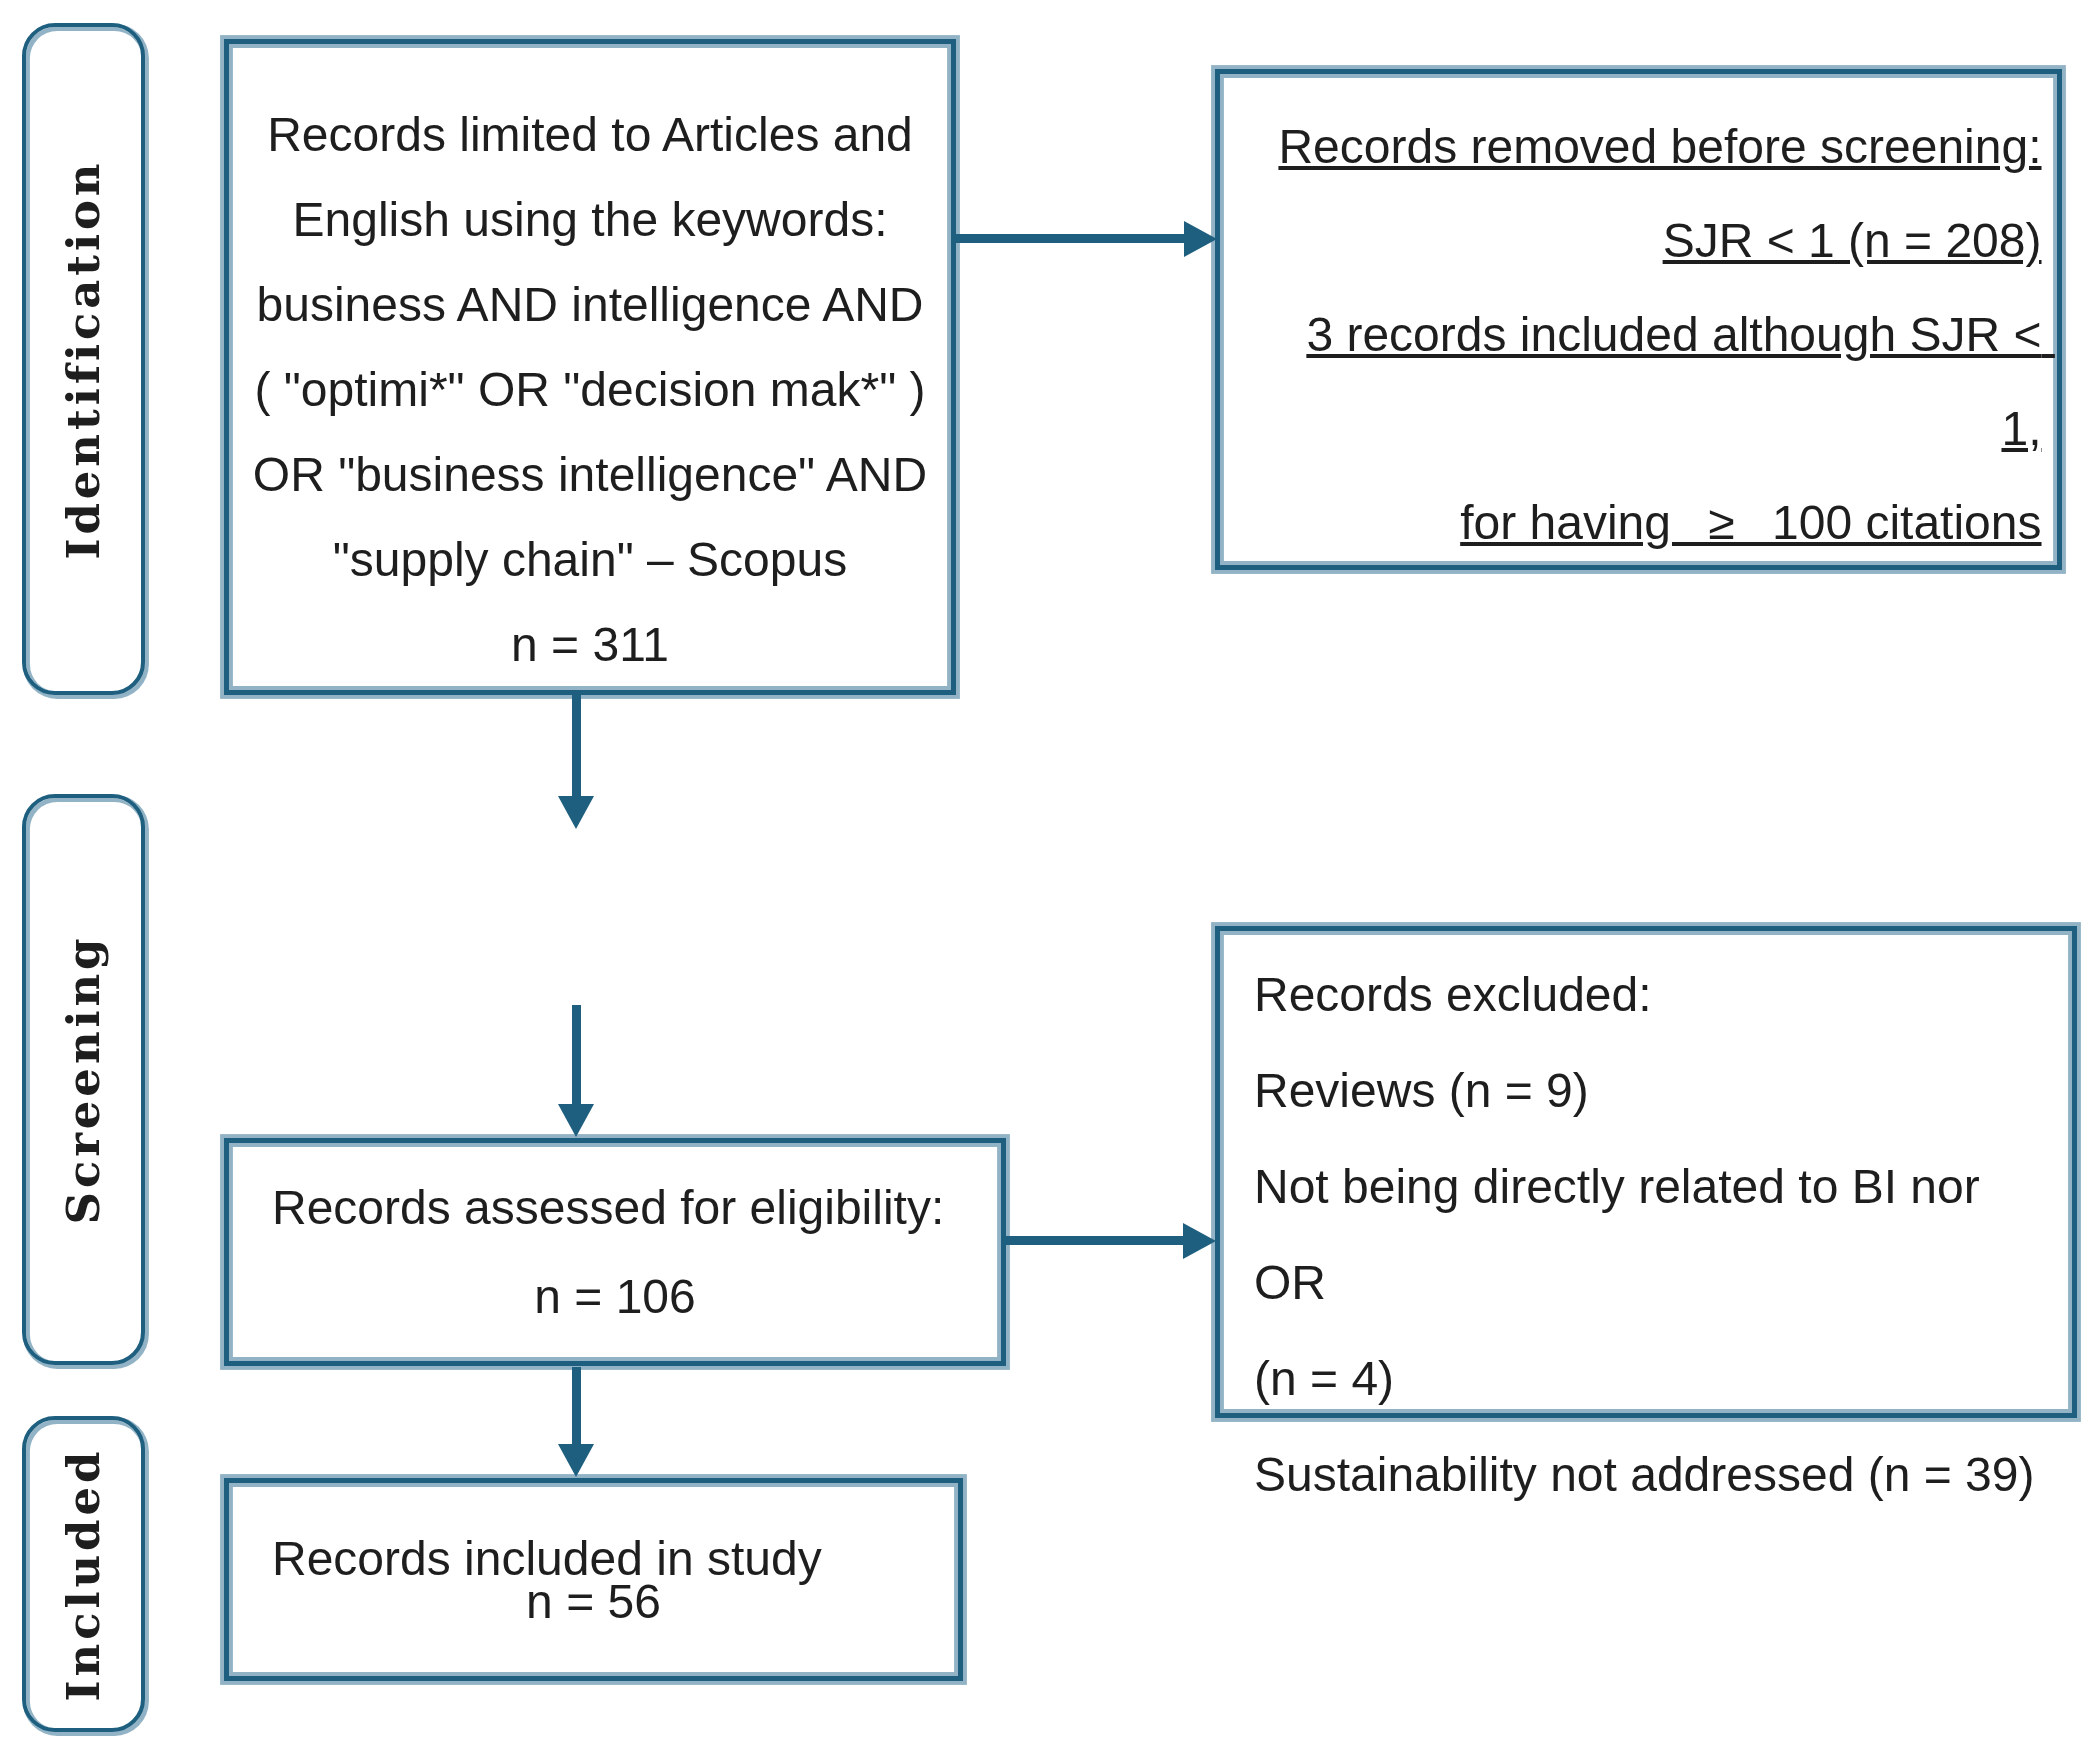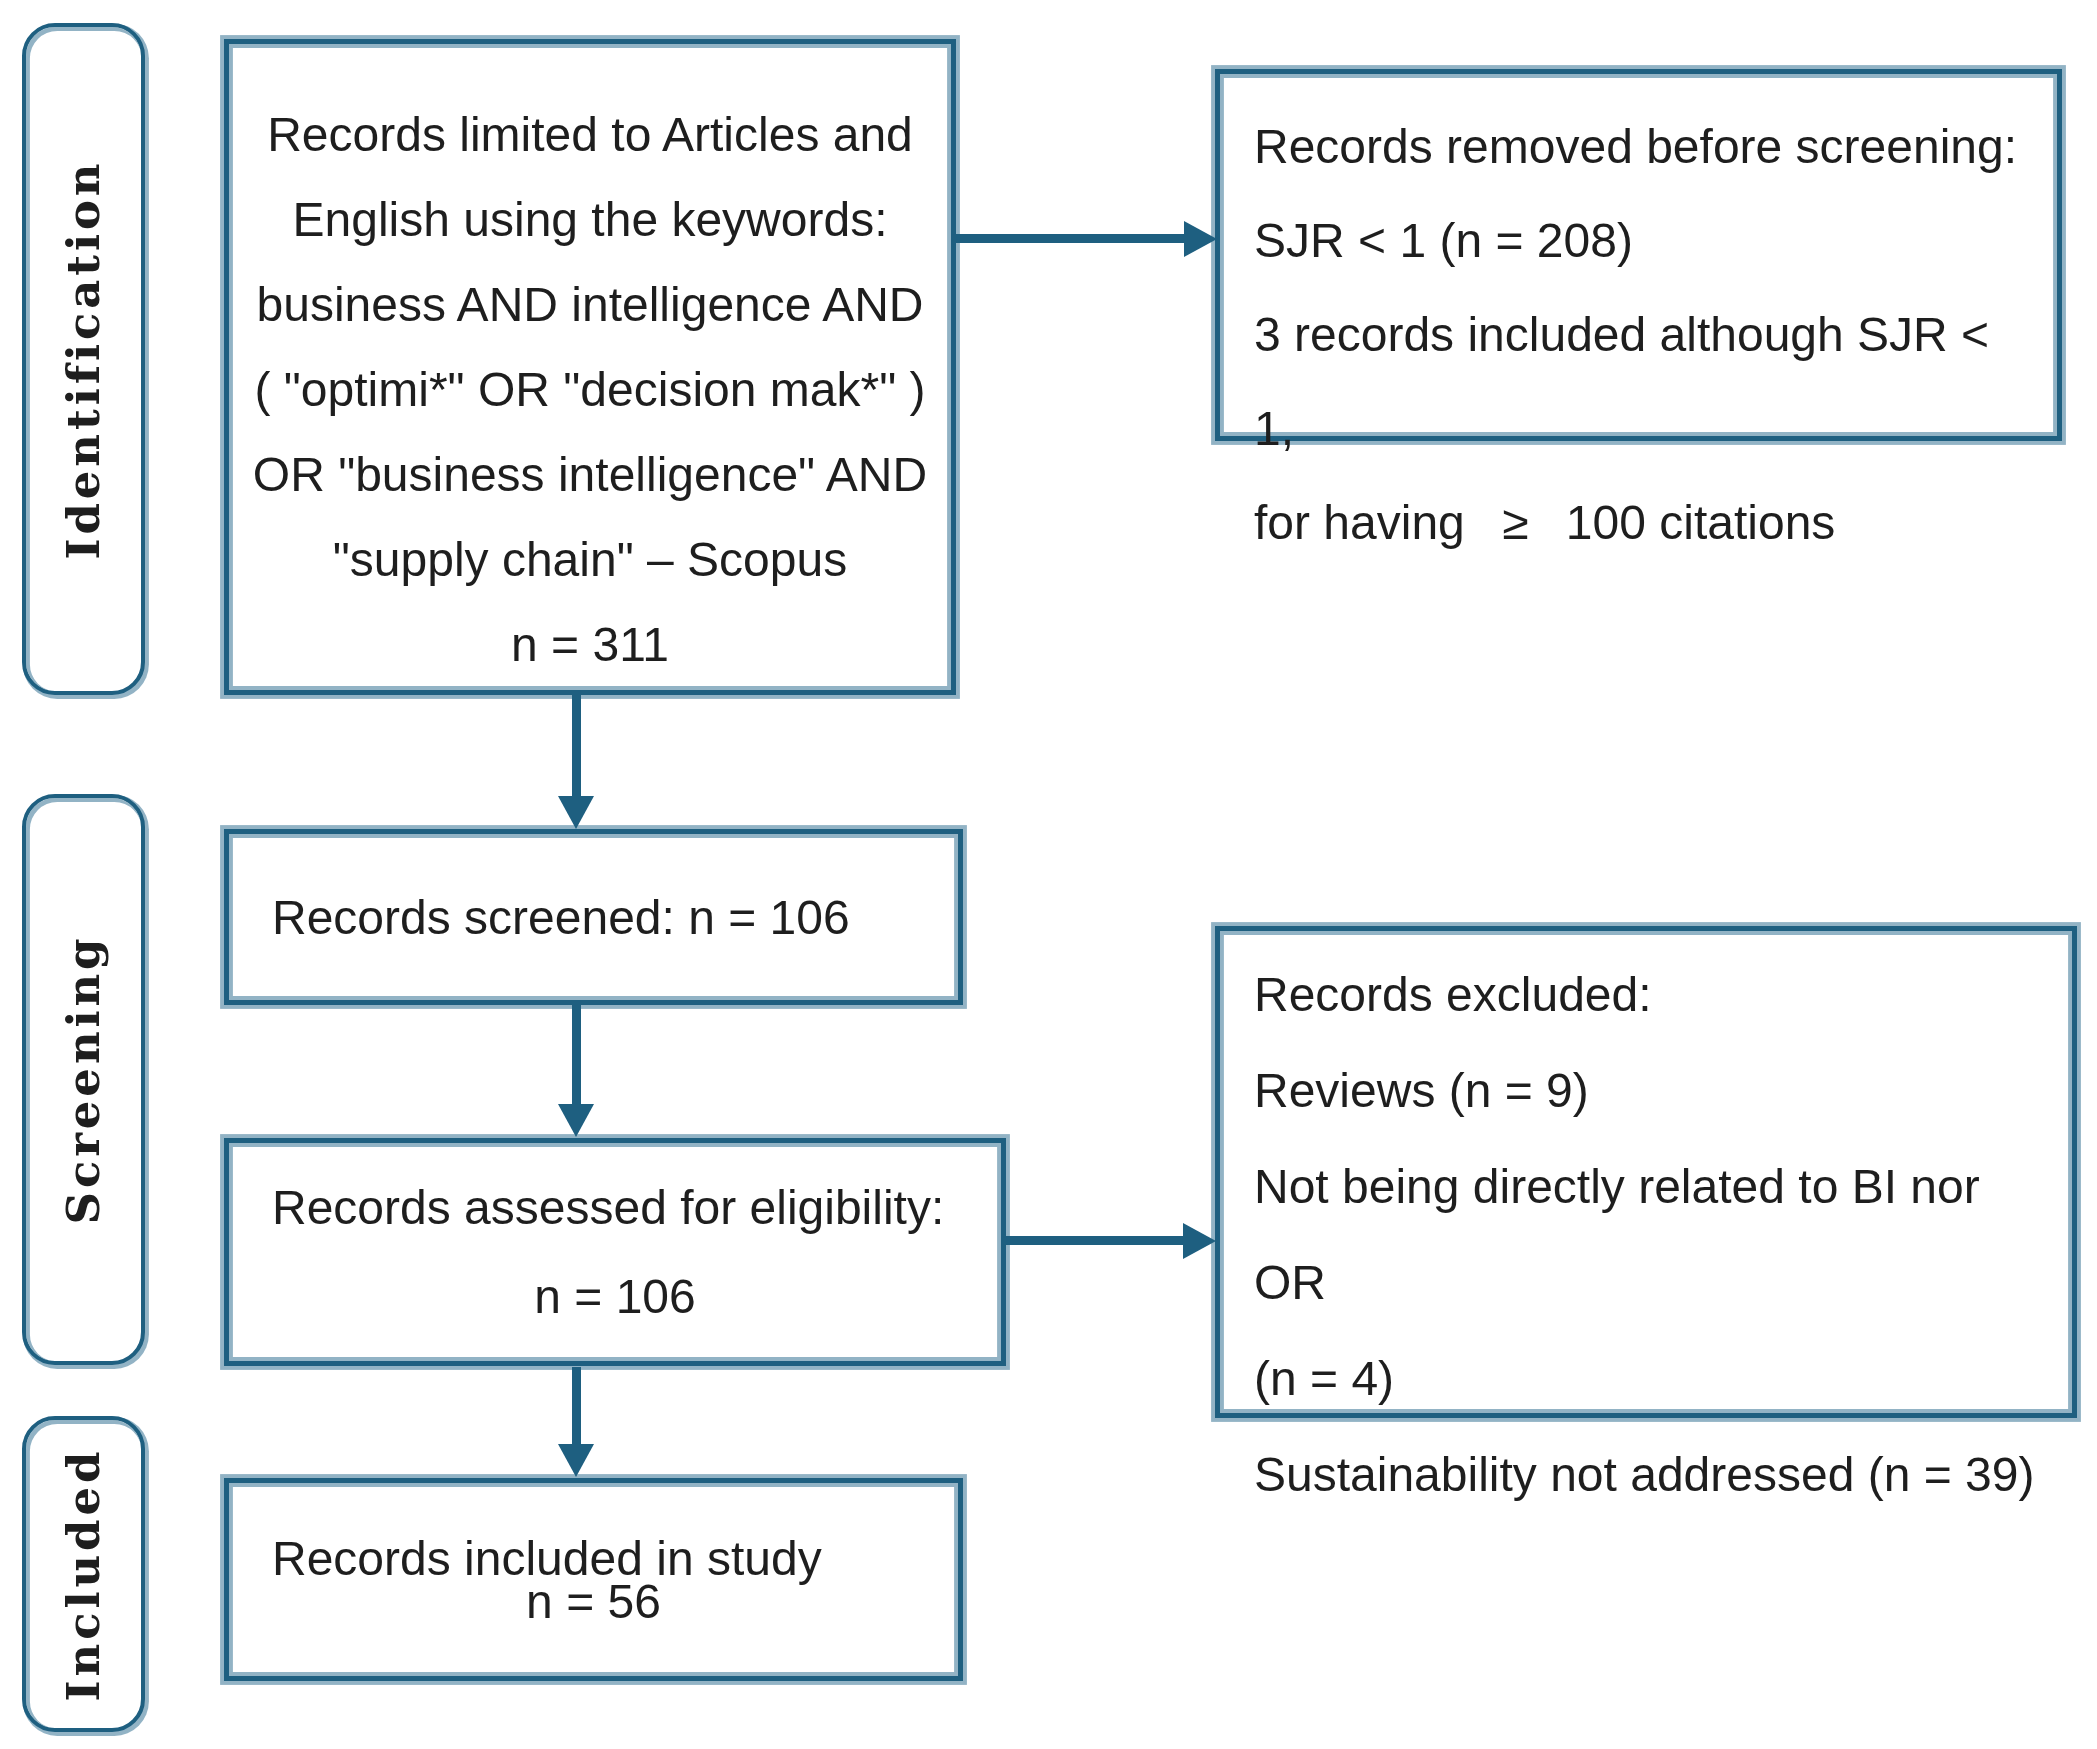--- a/index.html
+++ b/index.html
@@ -44,22 +44,22 @@
     border: 5.4px solid var(--accent);
     box-shadow: 0 0 0 3.9px var(--halo), inset 0 0 0 3.9px var(--halo);
     font-size: 48px;
     line-height: 85px;
   }
   .flowbox .line { white-space: pre-wrap; }
 
   .box-source { left: 224px; top: 39px; width: 732px; height: 656px;
     text-align: center; padding-top: 48px; line-height: 85px; }
 
-  .box-removed { left: 1215px; top: 69px; width: 847px; height: 372px;
-    text-align: left; padding: 26.4px 15.5px 0 34px; line-height: 94px; }
+  .box-removed { left: 1215px; top: 69px; width: 847px; height: 501px;
+    text-align: right; padding: 26.4px 15.5px 0 34px; line-height: 94px; text-decoration: underline; }
 
   .box-screened { left: 224px; top: 829px; width: 739px; height: 176px;
     display: flex; align-items: center; padding-left: 43px; }
 
   .box-assessed { left: 224px; top: 1138px; width: 782px; height: 228px;
     display: flex; flex-direction: column; justify-content: center;
     row-gap: 44px; line-height: 45px; }
   .box-assessed .line-left { text-align: left; padding-left: 43px; }
   .box-assessed .line-center { text-align: center; }
 
@@ -107,23 +107,20 @@
     <div class="line">n = 311</div>
   </div>
 
   <div class="flowbox box-removed">
     <div class="line">Records removed before screening:</div>
     <div class="line">SJR &lt; 1 (n = 208)</div>
     <div class="line">3 records included although SJR &lt; 1,</div>
     <div class="line">for having  ≥  100 citations</div>
   </div>
 
-  <div class="flowbox box-screened">
-    <div class="line">Records screened: n = 106</div>
-  </div>
 
   <div class="flowbox box-assessed">
     <div class="line line-left">Records assessed for eligibility:</div>
     <div class="line line-center">n = 106</div>
   </div>
 
   <div class="flowbox box-excluded">
     <div class="line">Records excluded:</div>
     <div class="line">Reviews (n = 9)</div>
     <div class="line">Not being directly related to BI nor OR</div>

